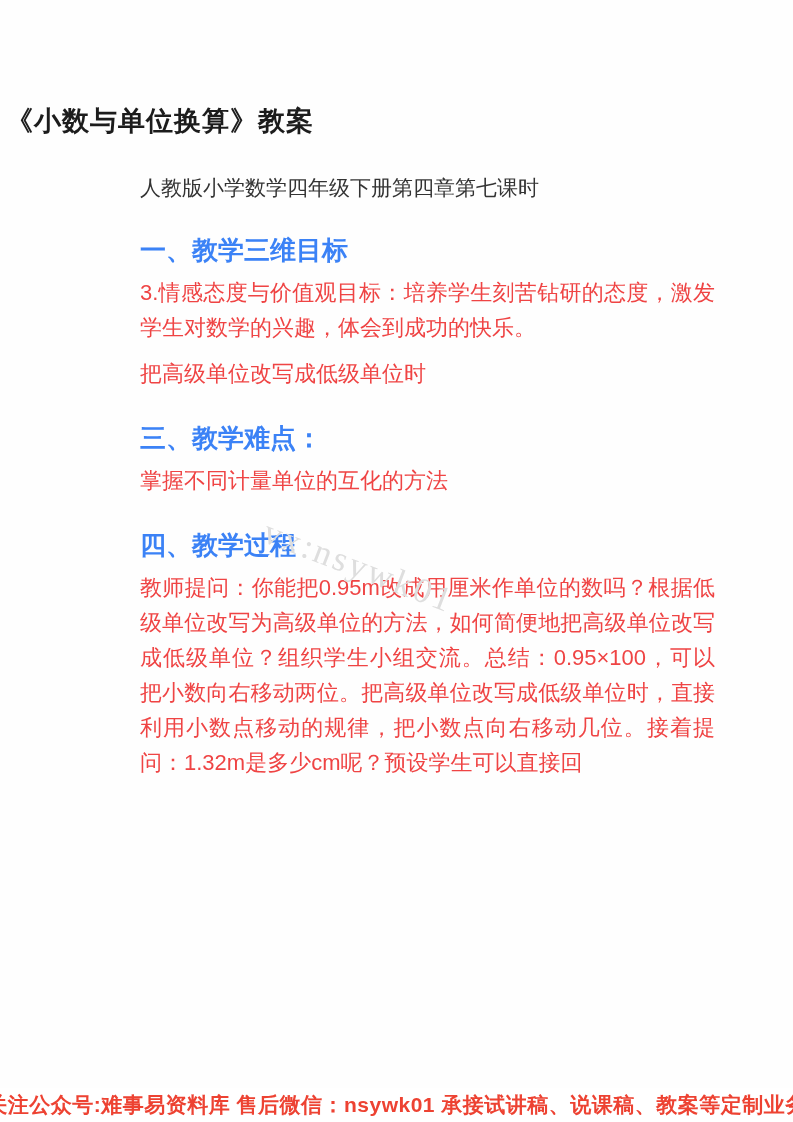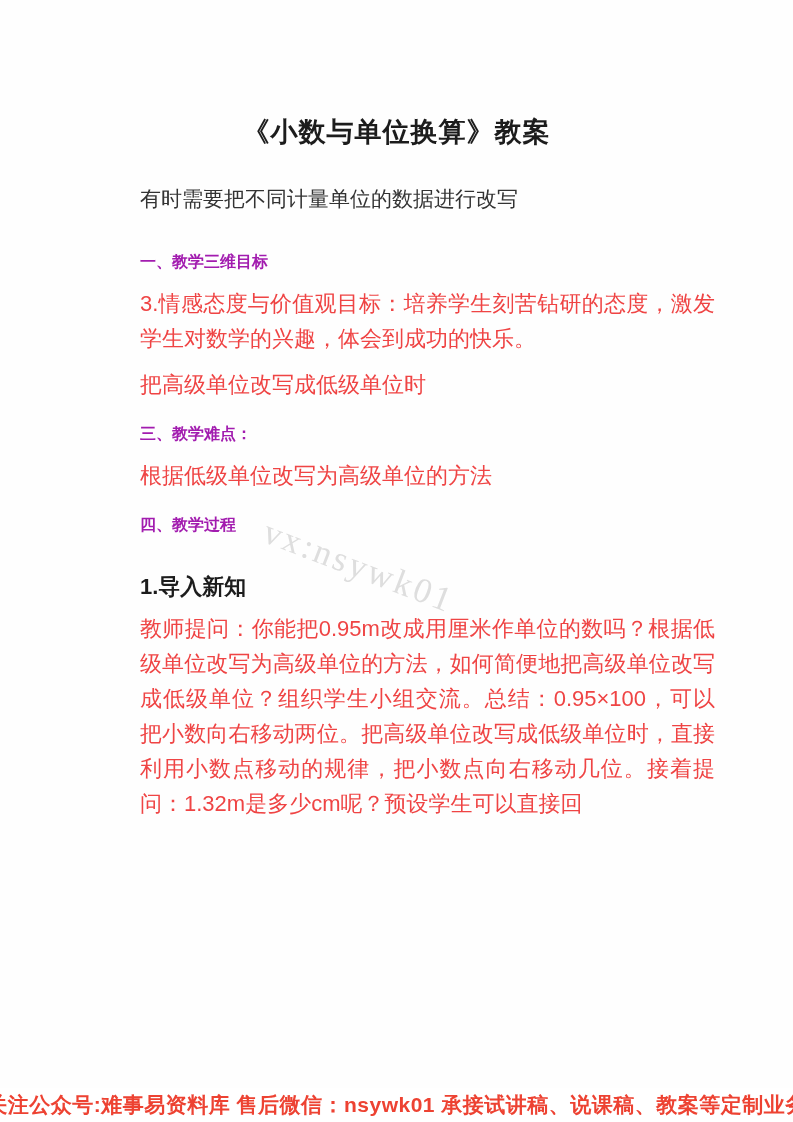--- a/index.html
+++ b/index.html
@@ -24,49 +24,49 @@
     transform: rotate(21deg);
     transform-origin: 0 0;
     font-family: "Liberation Serif", serif;
     font-size: 35px;
     letter-spacing: 3px;
     color: #dedede;
     pointer-events: none;
     white-space: nowrap;
   }
   .doc-title {
-    margin: 17px;
+    margin: 6px;
     padding-top: 97px;
-    text-align: center;
+    text-align: left;
     font-size: 27px;
     font-weight: 700;
     color: #1c1c1c;
     letter-spacing: 1px;
   }
   .content {
     padding: 0 78px 0 140px;
   }
   .doc-subtitle {
     margin: 35px 0 0 0;
     font-size: 21px;
     line-height: 27px;
     color: #333333;
   }
   .sec-heading {
     margin: 30px 0 0 0;
-    font-size: 16px;
+    font-size: 26px;
     line-height: 27px;
     font-weight: 700;
-    color: #a21caf;
+    color: #3b82f6;
   }
   .sec-heading.first {
     margin-top: 36px;
   }
   .sec-heading.gap-lg {
-    margin-top: 18px;
+    margin-top: 34px;
   }
   .sub-heading {
     margin: 36px 0 0 0;
     font-size: 22px;
     line-height: 26px;
     font-weight: 700;
     color: #1c1c1c;
   }
   .body-text {
     margin: 11px 0 0 0;
@@ -98,33 +98,32 @@
 <body>
 
 <div class="page">
 
   <div class="watermark">vx:nsywk01</div>
 
   <h1 class="doc-title">《小数与单位换算》教案</h1>
 
   <div class="content">
 
-    <p class="doc-subtitle">有时需要把不同计量单位的数据进行改写</p>
+    <p class="doc-subtitle">人教版小学数学四年级下册第四章第七课时</p>
 
     <h2 class="sec-heading first">一、教学三维目标</h2>
     <p class="body-text">3.情感态度与价值观目标：培养学生刻苦钻研的态度，激发学生对数学的兴趣，体会到成功的快乐。</p>
 
     <p class="body-text">把高级单位改写成低级单位时</p>
 
     <h2 class="sec-heading gap-lg">三、教学难点：</h2>
-    <p class="body-text">根据低级单位改写为高级单位的方法</p>
+    <p class="body-text">掌握不同计量单位的互化的方法</p>
 
     <h2 class="sec-heading gap-lg">四、教学过程</h2>
 
-    <h3 class="sub-heading">1.导入新知</h3>
 
     <p class="body-text">教师提问：你能把0.95m改成用厘米作单位的数吗？根据低级单位改写为高级单位的方法，如何简便地把高级单位改写成低级单位？组织学生小组交流。总结：0.95×100，可以把小数向右移动两位。把高级单位改写成低级单位时，直接利用小数点移动的规律，把小数点向右移动几位。接着提问：1.32m是多少cm呢？预设学生可以直接回</p>
 
   </div>
 
   <div class="footer-banner">
     <span class="footer-text">关注公众号:难事易资料库  售后微信：nsywk01  承接试讲稿、说课稿、教案等定制业务</span>
   </div>
 
 </div>

